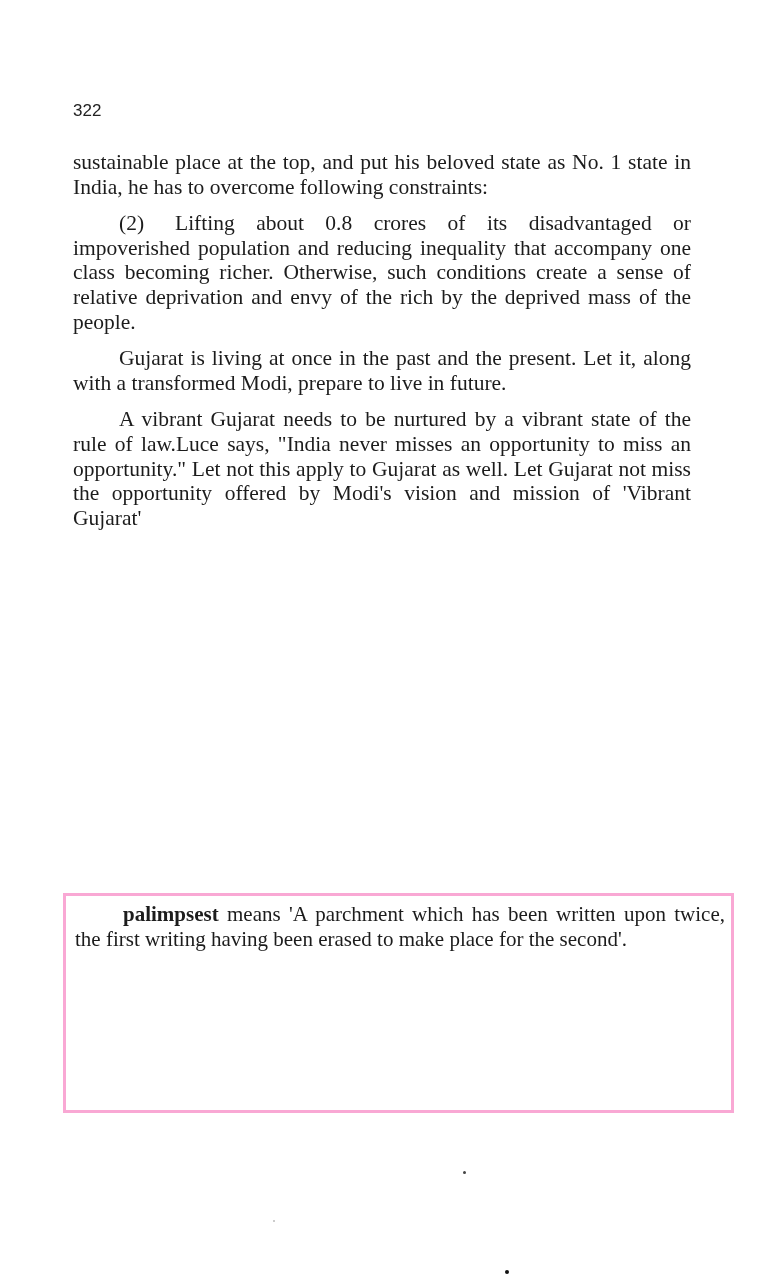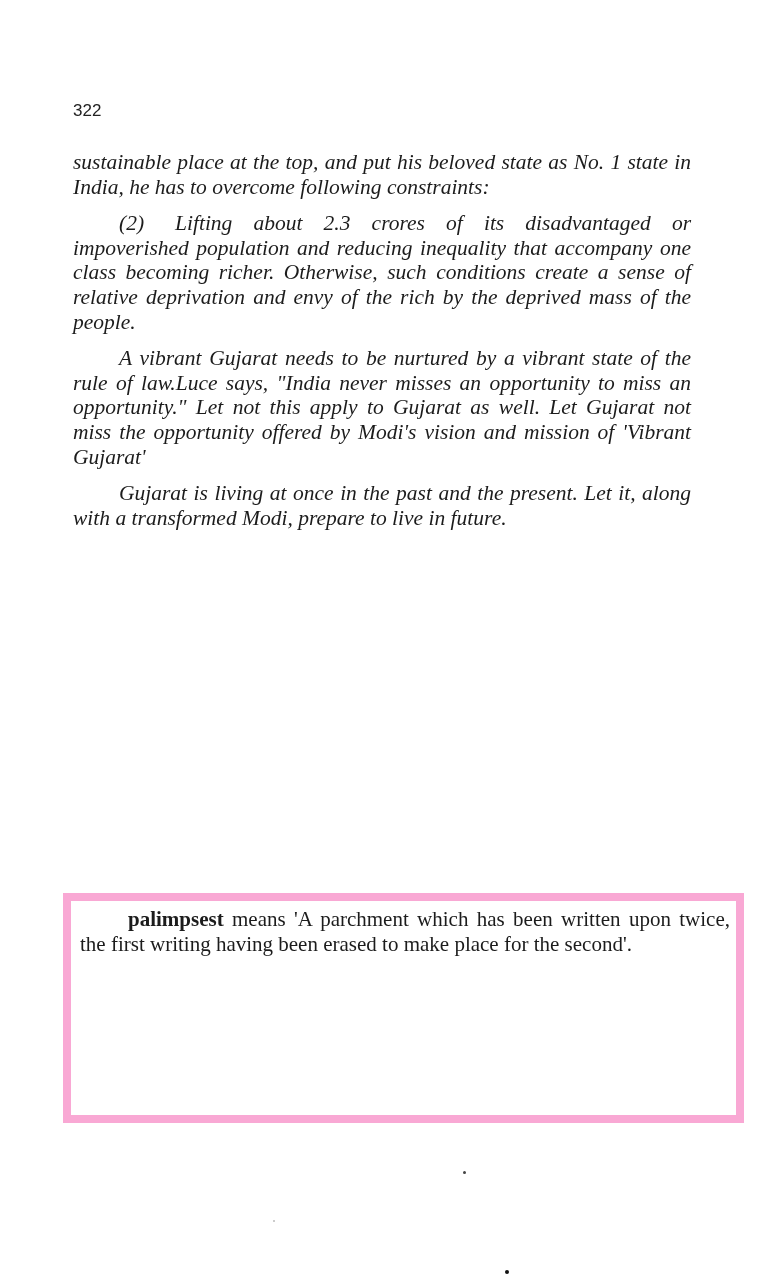--- a/index.html
+++ b/index.html
@@ -48,40 +48,39 @@
       width: 632px;
       font-family: "Liberation Serif", serif;
       font-size: 21.5px;
       line-height: 24.6px;
       color: #1c1c1c;
     }
     .para {
       margin: 0 14px 12px 0;
       text-align: justify;
       text-indent: 46px;
-      font-style: italic;
     }
     .para.first {
       text-indent: 0;
     }
     .para.list-item .num {
       display: inline-block;
       width: 56px;
       text-indent: 0;
     }
     .para.list-item.spaced .item-text {
       letter-spacing: 0.4px;
     }
     .glossary-box {
       position: absolute;
       left: 63px;
       top: 893px;
       width: 650px;
       height: 208px;
-      border: 8px solid #f9a8d4;
+      border: 3px solid #f9a8d4;
       padding: 6px 6px 0 9px;
       box-sizing: content-box;
       font-family: "Liberation Serif", serif;
       font-size: 21px;
       line-height: 24.6px;
       color: #1c1c1c;
     }
     .glossary-entry {
       margin: 0 0 12px 0;
       text-align: justify;
@@ -102,27 +101,27 @@
 <div class="page">
 
   <div class="running-head">
     <span class="page-number">322</span>
   </div>
 
   <div class="body-text">
     <p class="para first">sustainable place at the top, and put his beloved state as No. 1 state in India, he has to overcome following constraints:</p>
 
 
-    <p class="para list-item"><span class="num">(2)</span><span class="item-text">Lifting about 2.3 crores of its disadvantaged or impoverished population and reducing inequality that accompany one class becoming richer. Otherwise, such conditions create a sense of relative deprivation and envy of the rich by the deprived mass of the people.</span></p>
+    <p class="para list-item"><span class="num">(2)</span><span class="item-text">Lifting about 0.8 crores of its disadvantaged or impoverished population and reducing inequality that accompany one class becoming richer. Otherwise, such conditions create a sense of relative deprivation and envy of the rich by the deprived mass of the people.</span></p>
 
 
 
+    <p class="para">Gujarat is living at once in the past and the present. Let it, along with a transformed  Modi, prepare to live in future.</p>
+
     <p class="para">A vibrant Gujarat needs to be nurtured by a vibrant state of the rule of law.Luce says, "India never misses an opportunity to miss an opportunity." Let not this apply to Gujarat as well. Let Gujarat not miss the opportunity offered by Modi's vision and mission of 'Vibrant Gujarat'</p>
-
-    <p class="para">Gujarat is living at once in the past and the present. Let it, along with a transformed  Modi, prepare to live in future.</p>
   </div>
 
   <div class="glossary-box">
     <p class="glossary-entry"><span class="term">palimpsest</span><span> means 'A parchment which has been written upon twice, the first writing having been erased to make place for the second'.</span></p>
   </div>
 
   <div class="speck" style="left:463px; top:1171px; width:3px; height:3px;"></div>
   <div class="speck" style="left:273px; top:1220px; width:2px; height:2px; background:#bbb;"></div>
   <div class="speck" style="left:505px; top:1270px; width:4px; height:4px; background:#111;"></div>
 </div>

